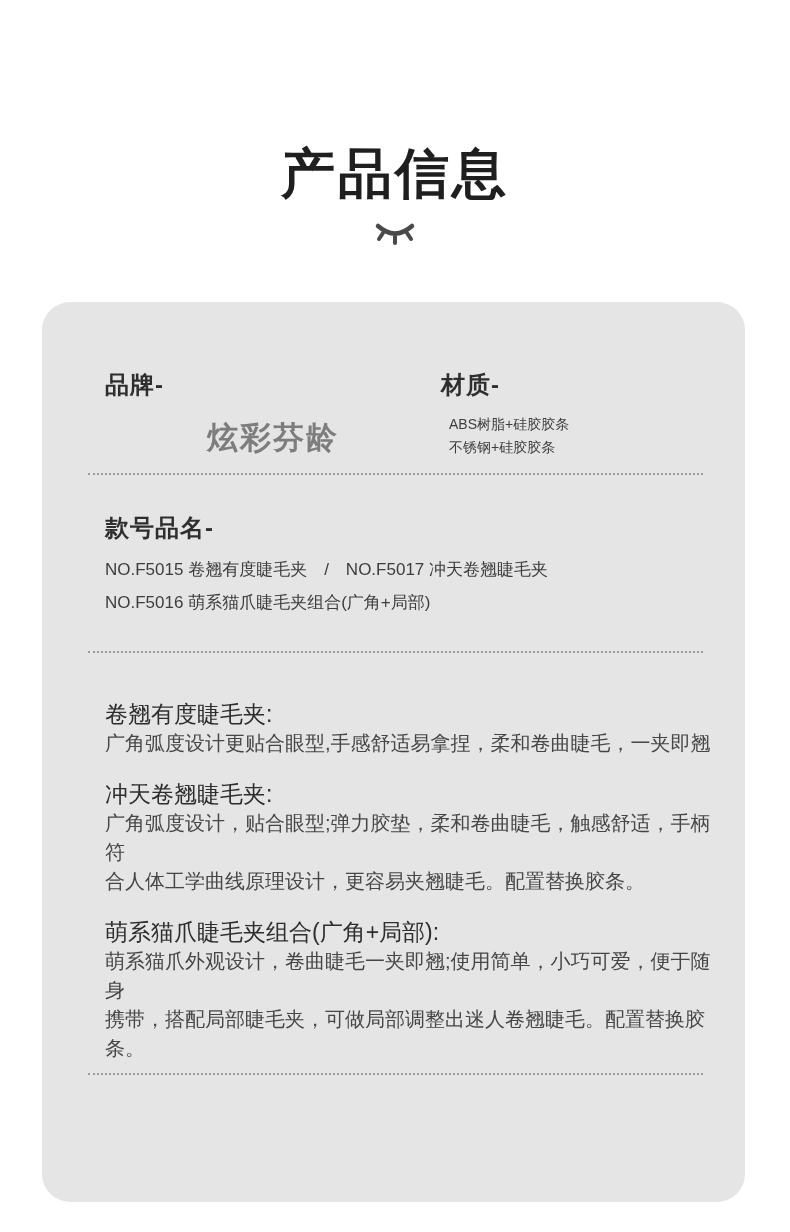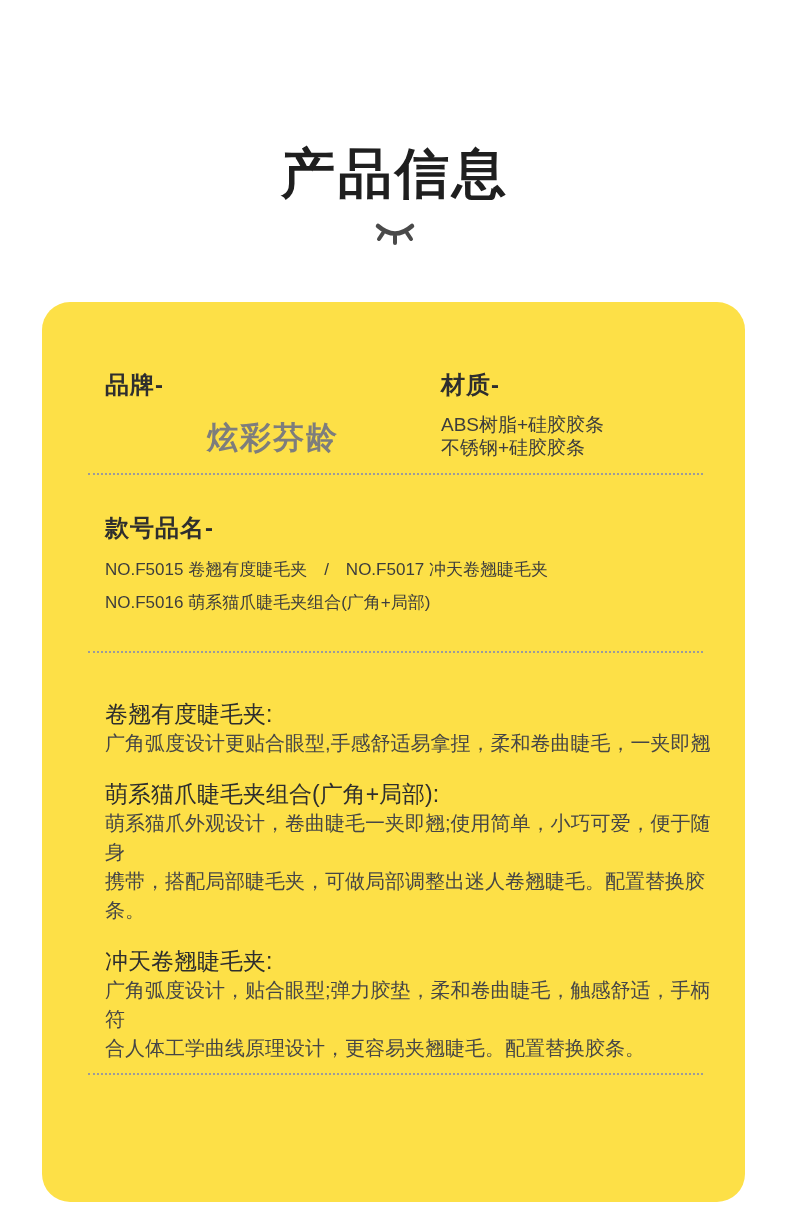--- a/index.html
+++ b/index.html
@@ -18,21 +18,21 @@
     letter-spacing: 3px;
     color: #1f1f1f;
     line-height: 62px;
   }
   .lash-icon-wrap { margin-top: 16px; height: 28px; }
 
   .card {
     width: 703px;
     height: 900px;
     margin: 54px 0 0 42px;
-    background: #fde047;
+    background: #e5e5e5;
     border-radius: 28px;
     padding: 68px 25px 0 46px;
     overflow: hidden;
   }
   .section { padding-left: 17px; }
   .sec-label {
     font-size: 24px;
     font-weight: bold;
     color: #2e2e2e;
     letter-spacing: 1px;
@@ -45,23 +45,24 @@
     margin-top: 22px;
     font-size: 31px;
     font-weight: bold;
     color: #7d7d7d;
     letter-spacing: 2px;
     line-height: 32px;
     text-align: center;
   }
   .material-lines { margin-top: 13px; }
   .material-line {
-    font-size: 19px;
+    font-size: 14px;
     color: #3d3d3d;
     line-height: 23px;
+    margin-left: 8px;
   }
   .divider {
     border: none;
     border-top: 2px dotted #9b9b9b;
     margin: 14px 17px 0 0;
     height: 0;
   }
   .divider.d2 { margin-top: 32px; }
   .divider.d3 { margin-top: 10px; }
 
@@ -132,27 +133,27 @@
   <hr class="divider d2">
 
   <div class="function-section section">
 
     <div class="fn-item">
       <div class="fn-title">卷翘有度睫毛夹:</div>
       <div class="fn-line">广角弧度设计更贴合眼型,手感舒适易拿捏，柔和卷曲睫毛，一夹即翘</div>
     </div>
 
     <div class="fn-item">
+      <div class="fn-title">冲天卷翘睫毛夹:</div>
+      <div class="fn-line">广角弧度设计，贴合眼型;弹力胶垫，柔和卷曲睫毛，触感舒适，手柄符</div>
+      <div class="fn-line">合人体工学曲线原理设计，更容易夹翘睫毛。配置替换胶条。</div>
+    </div>
+
+    <div class="fn-item">
       <div class="fn-title">萌系猫爪睫毛夹组合(广角+局部):</div>
       <div class="fn-line">萌系猫爪外观设计，卷曲睫毛一夹即翘;使用简单，小巧可爱，便于随身</div>
       <div class="fn-line">携带，搭配局部睫毛夹，可做局部调整出迷人卷翘睫毛。配置替换胶条。</div>
-    </div>
-
-    <div class="fn-item">
-      <div class="fn-title">冲天卷翘睫毛夹:</div>
-      <div class="fn-line">广角弧度设计，贴合眼型;弹力胶垫，柔和卷曲睫毛，触感舒适，手柄符</div>
-      <div class="fn-line">合人体工学曲线原理设计，更容易夹翘睫毛。配置替换胶条。</div>
     </div>
   </div>
 
   <hr class="divider d3">
 
 </div>
 
 </body></html>

